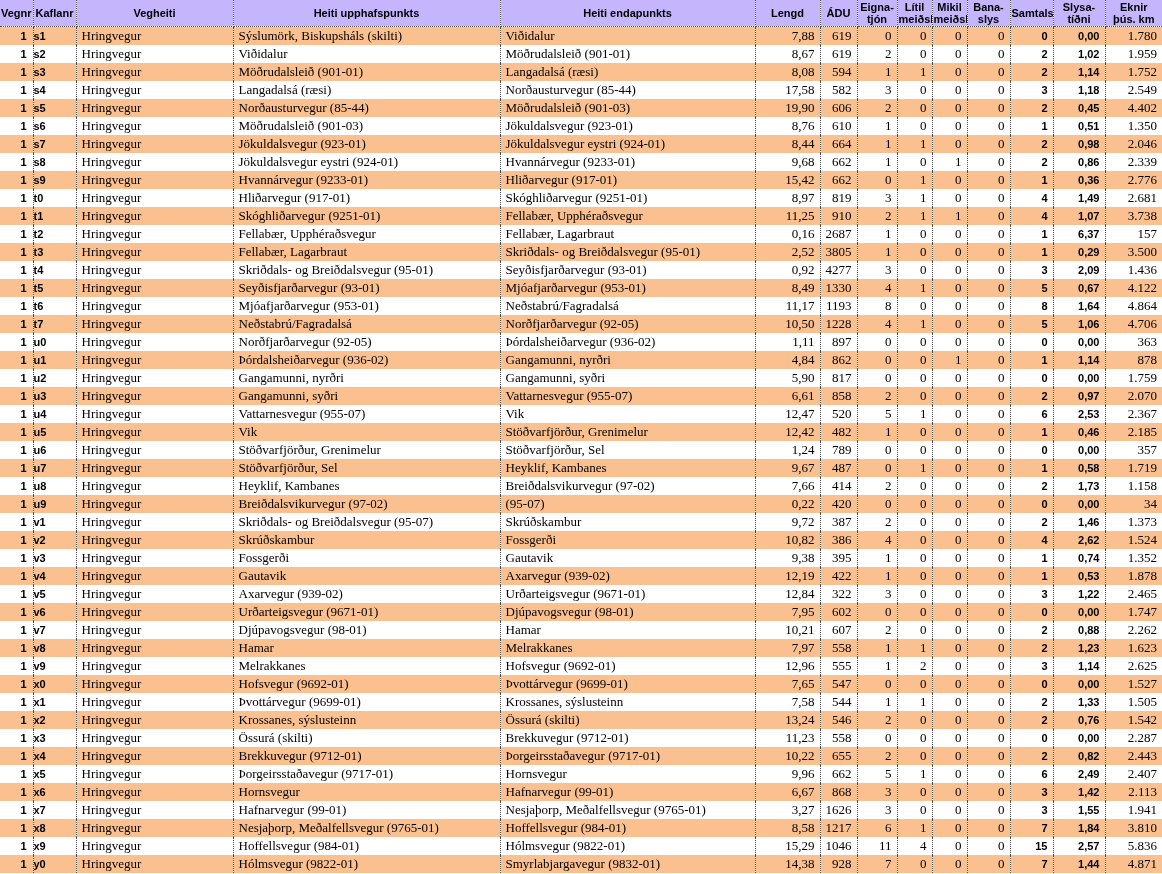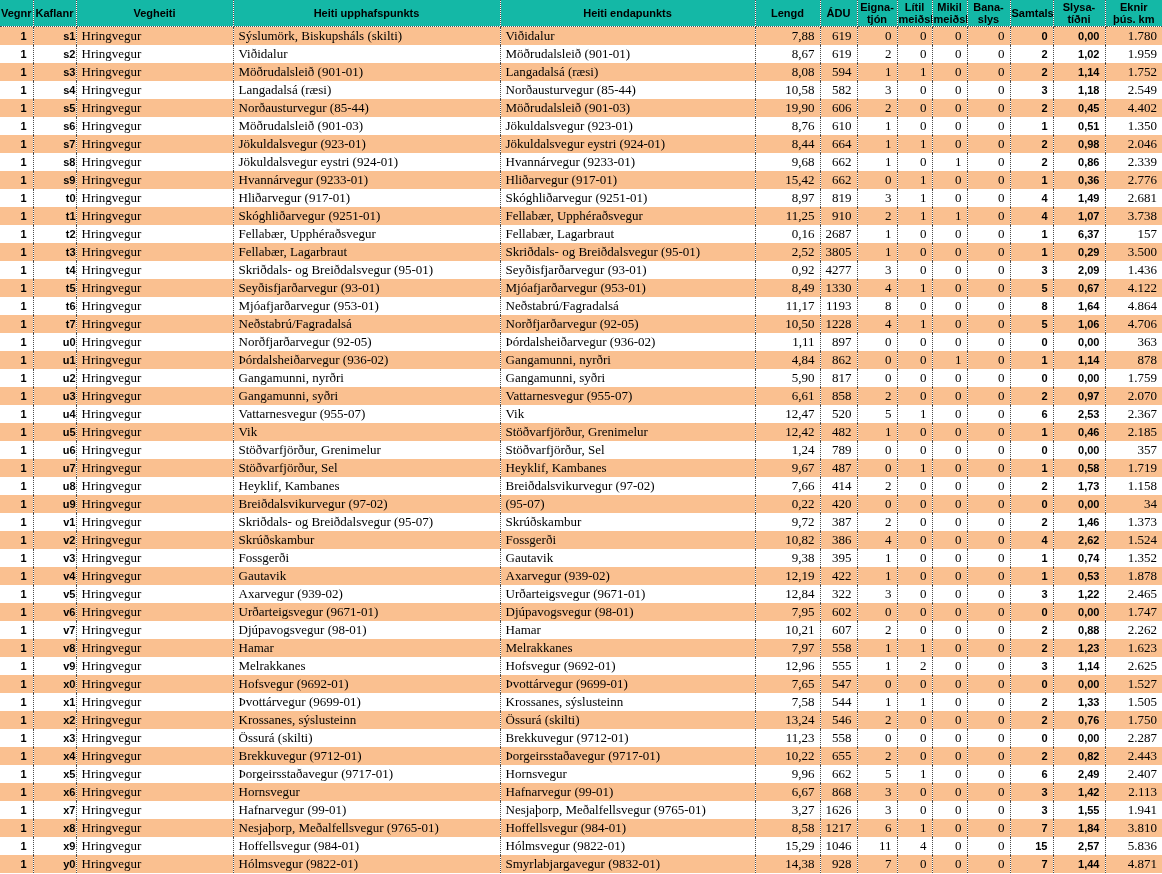--- a/index.html
+++ b/index.html
@@ -2,28 +2,28 @@
 <html><head>
 <meta charset="utf-8">
 <style>
   html,body{margin:0;padding:0;background:#fff;}
   body{width:1162px;font-family:"Liberation Sans",sans-serif;color:#000;}
   .sheet{width:1162px;overflow:hidden;}
   table{border-collapse:collapse;table-layout:fixed;width:1162px;}
   th,td{overflow:hidden;padding:0;vertical-align:middle;
         border-right:1px dotted #4d4d4d;}
   th:last-child,td:last-child{border-right:none;margin-left:36px;}
-  thead th{height:26px;background:#14b8a6;font:bold 11px/12px "Liberation Sans",sans-serif;
+  thead th{height:26px;background:#c4b5fd;font:bold 11px/12px "Liberation Sans",sans-serif;
            text-align:center;white-space:pre-line;border-bottom:1px dotted #4d4d4d;padding:0 1px;}
   tbody tr{height:18px;}
   tbody tr.orange{background:#FAC090;}
   tbody tr.white{background:#ffffff;}
   td{white-space:nowrap;font:13px/18px "Liberation Serif",serif;}
   td.col-vegnr{font:bold 11px/18px "Liberation Sans",sans-serif;text-align:right;padding-right:6px;}
-  td.col-kaflanr{font:bold 11px/18px "Liberation Sans",sans-serif;text-align:right;}
+  td.col-kaflanr{font:bold 11px/18px "Liberation Sans",sans-serif;text-align:left;}
   td.col-vegheiti,td.col-upphaf,td.col-endi{text-align:left;padding-left:5px;}
   td.col-lengd,td.col-adu,td.col-eigna,td.col-litil,td.col-mikil,td.col-bana,td.col-eknir
       {text-align:right;padding-right:5px;}
   td.col-samtals,td.col-slysatidni{font:bold 11px/18px "Liberation Sans",sans-serif;
       text-align:right;padding-right:5px;}
 </style>
 </head>
 <body>
 
 <div class="sheet">
@@ -116,21 +116,21 @@
           <td class="col-samtals">2</td>
           <td class="col-slysatidni">1,14</td>
           <td class="col-eknir">1.752</td>
         </tr>
         <tr class="white">
           <td class="col-vegnr">1</td>
           <td class="col-kaflanr">s4</td>
           <td class="col-vegheiti">Hringvegur</td>
           <td class="col-upphaf">Langadalsá (ræsi)</td>
           <td class="col-endi">Norðausturvegur (85-44)</td>
-          <td class="col-lengd">10,58</td>
+          <td class="col-lengd">17,58</td>
           <td class="col-adu">582</td>
           <td class="col-eigna">3</td>
           <td class="col-litil">0</td>
           <td class="col-mikil">0</td>
           <td class="col-bana">0</td>
           <td class="col-samtals">3</td>
           <td class="col-slysatidni">1,18</td>
           <td class="col-eknir">2.549</td>
         </tr>
         <tr class="orange">
@@ -684,21 +684,21 @@
           <td class="col-upphaf">Krossanes, sýslusteinn</td>
           <td class="col-endi">Össurá (skilti)</td>
           <td class="col-lengd">13,24</td>
           <td class="col-adu">546</td>
           <td class="col-eigna">2</td>
           <td class="col-litil">0</td>
           <td class="col-mikil">0</td>
           <td class="col-bana">0</td>
           <td class="col-samtals">2</td>
           <td class="col-slysatidni">0,76</td>
-          <td class="col-eknir">1.750</td>
+          <td class="col-eknir">1.542</td>
         </tr>
         <tr class="white">
           <td class="col-vegnr">1</td>
           <td class="col-kaflanr">x3</td>
           <td class="col-vegheiti">Hringvegur</td>
           <td class="col-upphaf">Össurá (skilti)</td>
           <td class="col-endi">Brekkuvegur (9712-01)</td>
           <td class="col-lengd">11,23</td>
           <td class="col-adu">558</td>
           <td class="col-eigna">0</td>

